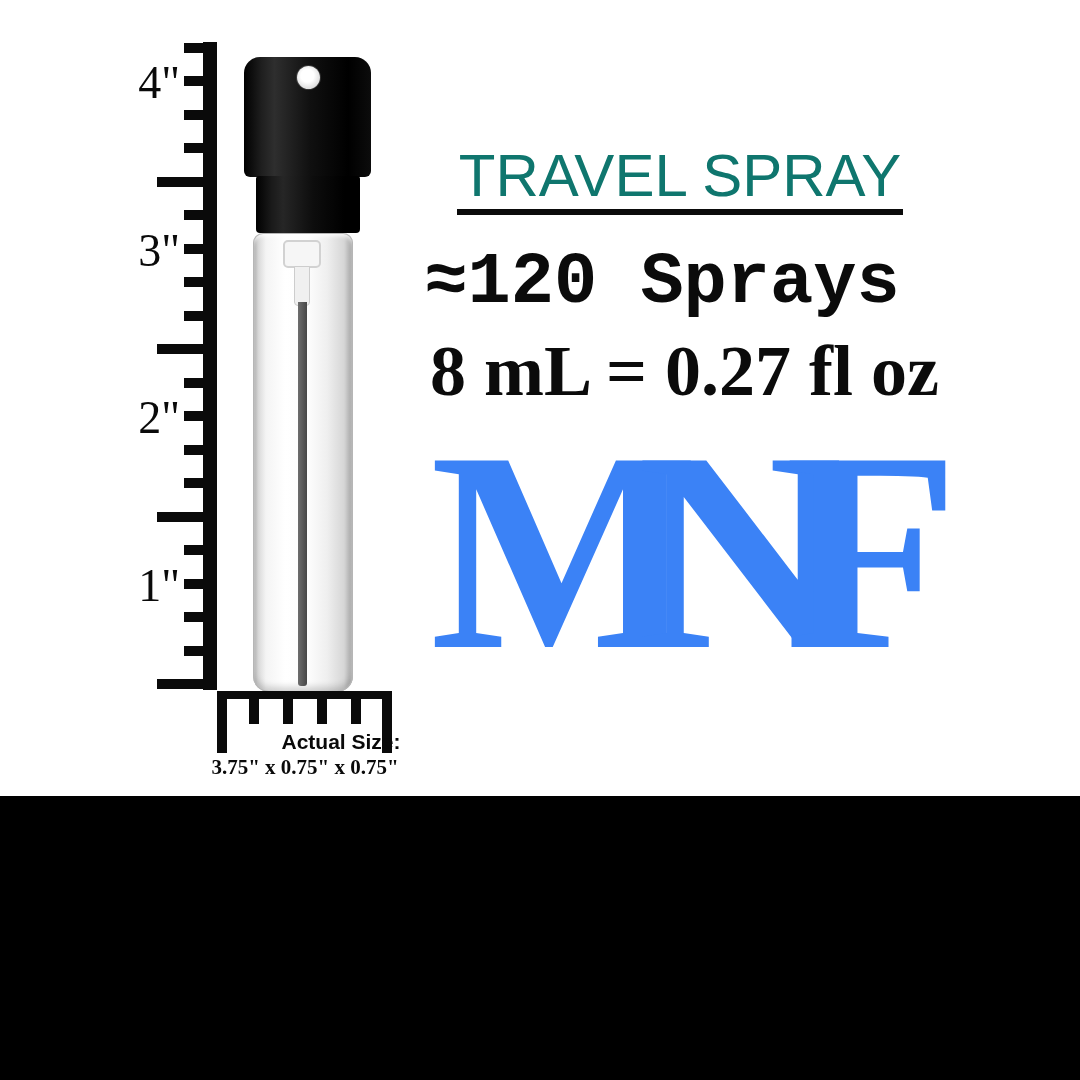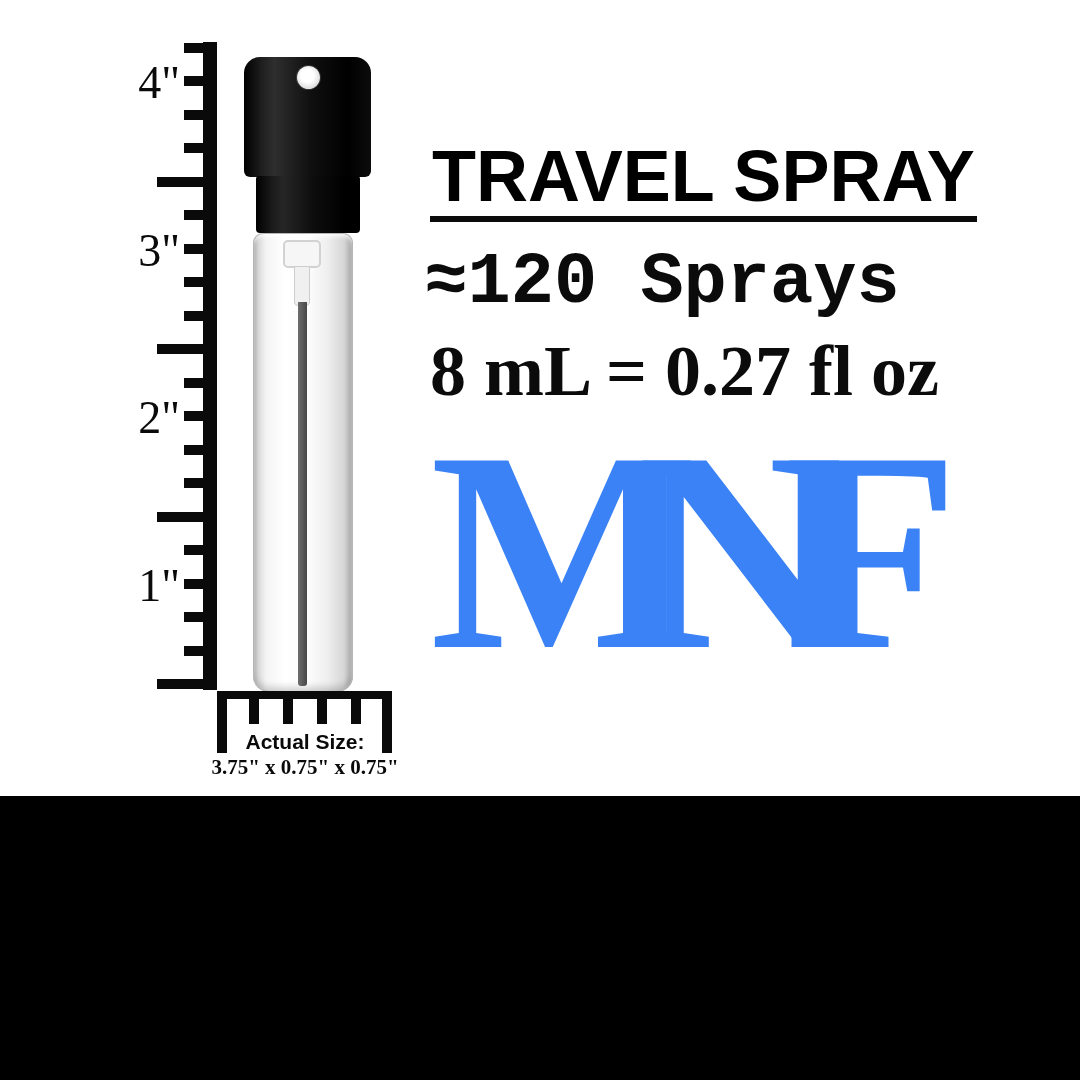--- a/index.html
+++ b/index.html
@@ -55,30 +55,30 @@
     position:absolute; left:298px; top:302px; width:9px; height:384px;
     background:linear-gradient(90deg,#6e6e6e,#474747); border-radius:0 0 3px 3px;
   }
   
   .hline{position:absolute; left:217px; top:691px; width:175px; height:8px; background:#0a0a0a;}
   .htick{position:absolute; top:691px; width:10px; background:#0a0a0a;}
   .htick.end{height:62px;}
   .htick.inner{height:33px;}
   .size-title{
     position:absolute; left:217px; top:729px; width:176px; text-align:center;
-    font-weight:700; font-size:21px; line-height:25px; color:#0a0a0a;
+    font-weight:700; font-size:21px; line-height:25px; color:#0a0a0a;padding-left:36px;
   }
   .size-dims{
     position:absolute; left:192px; top:754px; width:226px; text-align:center;
     font-family:"Liberation Serif", serif; font-weight:700; font-size:21px; line-height:26px; color:#0a0a0a;
   }
   
   .p-title{
     position:absolute; left:430px; top:145px; width:500px; height:62px; line-height:62px;
-    text-align:center; font-weight:700; font-size:72px; letter-spacing:0; color:#000000;
+    text-align:center; font-weight:400; font-size:60px; letter-spacing:0; color:#0f766e;
     white-space:nowrap;
   }
   .p-title span{border-bottom:6px solid #0b0b0b; padding:0 2px 0 2px;}
   .p-sprays{
     position:absolute; left:412px; top:248px; width:500px; height:70px; line-height:70px;
     text-align:center; font-family:Liberation Mono, monospace; font-weight:700; font-size:72px;
     color:#0b0b0b; white-space:nowrap;
   }
   .p-volume{
     position:absolute; left:430px; top:336px; width:500px; height:70px; line-height:70px;

